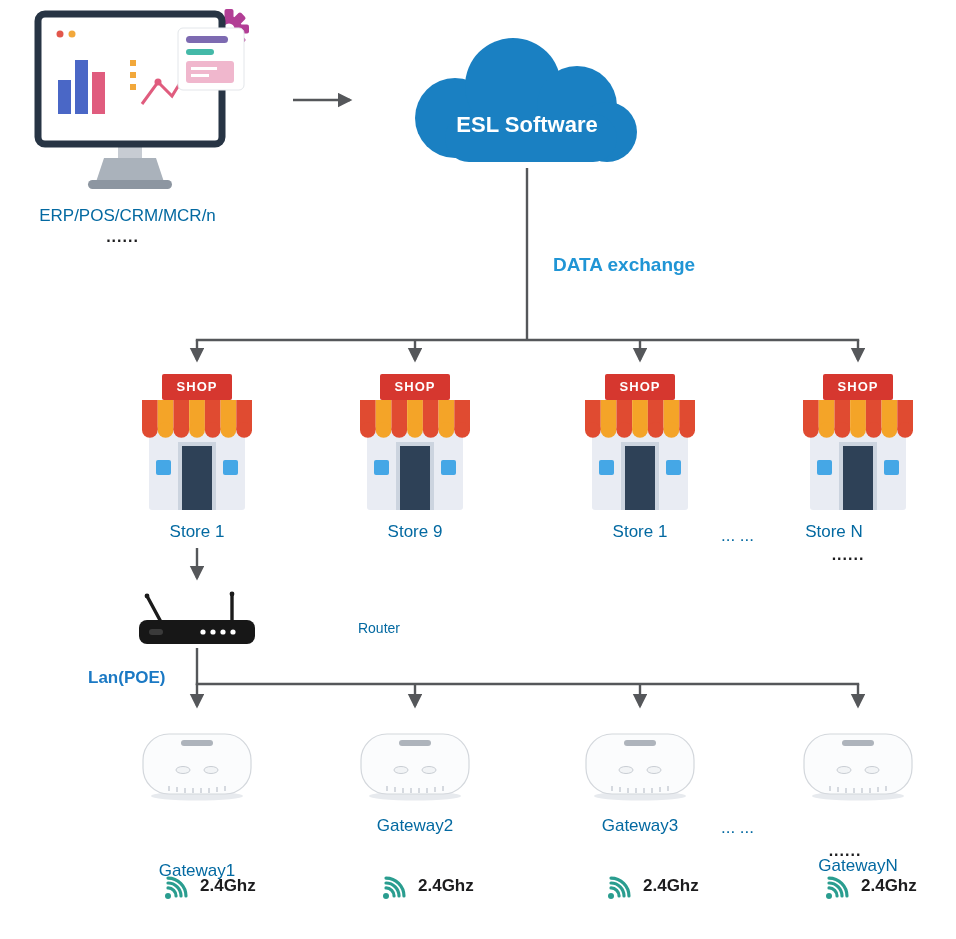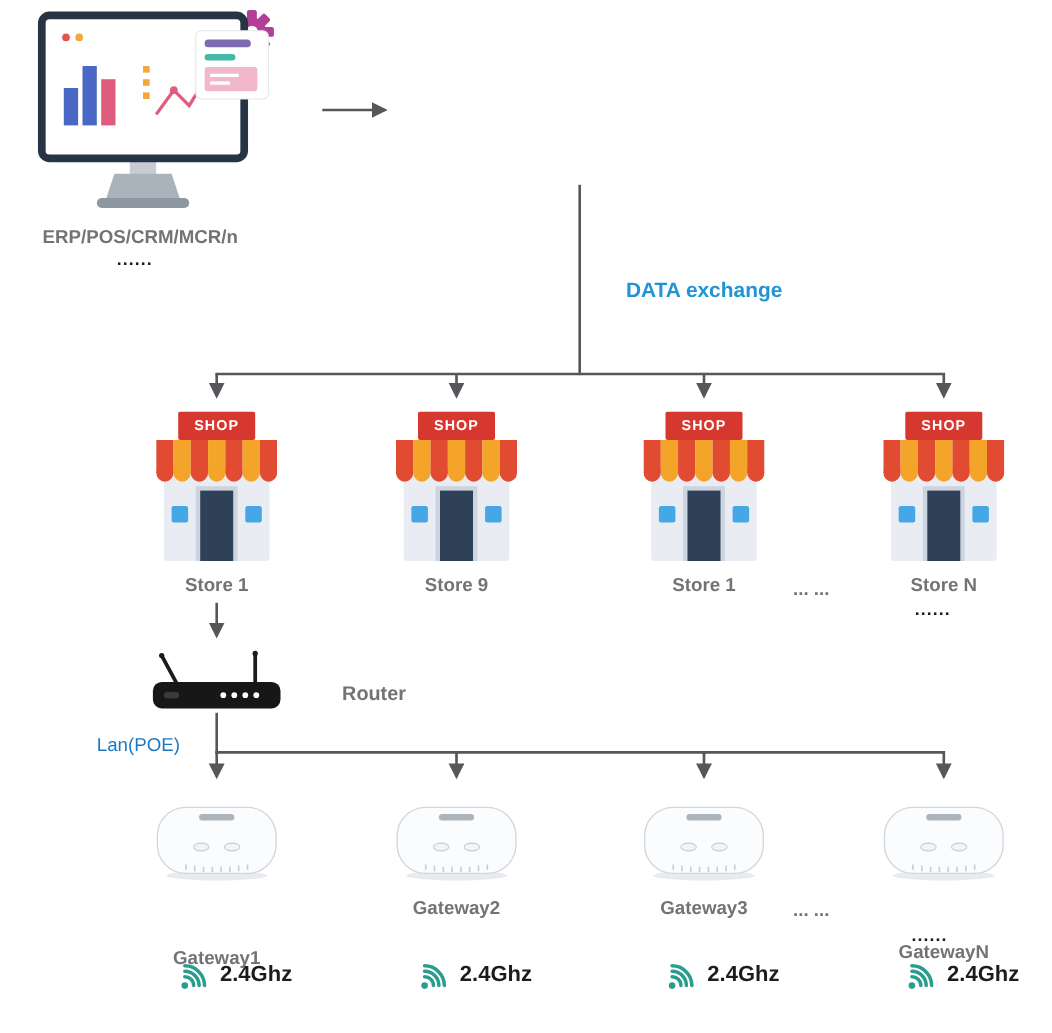--- a/index.html
+++ b/index.html
@@ -1,25 +1,25 @@
 <!DOCTYPE html>
 <html><head>
 <meta charset="utf-8">
 <style>
   html,body{margin:0;padding:0;background:#ffffff;}
   body{font-family:"Liberation Sans","DejaVu Sans",sans-serif;}
   .canvas{position:relative;width:956px;height:939px;background:#ffffff;overflow:hidden;}
   .abs{position:absolute;}
   .connectors{position:absolute;left:0;top:0;pointer-events:none;}
-  .lbl{position:absolute;font-weight:bold;font-size:17px;color:#737373;text-align:center;}
+  .lbl{position:absolute;font-weight:normal;font-size:17px;color:#0369a1;text-align:center;}
   .dots{position:absolute;font-weight:bold;font-size:16px;color:#1c1c1e;text-align:center;letter-spacing:1px;}
   .blue-lbl{position:absolute;font-weight:bold;color:#2095d5;font-size:19px;}
-  .lan-lbl{position:absolute;font-weight:normal;color:#1b79c4;font-size:17px;}
+  .lan-lbl{position:absolute;font-weight:bold;color:#1b79c4;font-size:17px;}
   .wifi-row{position:absolute;display:flex;align-items:center;gap:8px;}
-  .wifi-txt{font-weight:bold;font-size:20px;color:#1c1c1e;}
+  .wifi-txt{font-weight:bold;font-size:17px;color:#1c1c1e;}
   svg text{font-family:"Liberation Sans","DejaVu Sans",sans-serif;}
 </style>
 </head>
 <body>
 
 <div class="canvas">
 
   <svg class="connectors" width="956" height="939" viewBox="0 0 956 939">
     <defs>
       <marker id="arrow" markerWidth="8" markerHeight="8" refX="5" refY="3" orient="auto">
@@ -93,22 +93,34 @@
         <rect x="156" y="47" width="28" height="6" rx="3" fill="#44b9a8"></rect>
         <rect x="156" y="59" width="48" height="22" rx="3" fill="#f0b7cd"></rect>
         <rect x="161" y="65" width="26" height="3" fill="#ffffff"></rect>
         <rect x="161" y="72" width="18" height="3" fill="#ffffff"></rect>
       </g>
     </svg>
   </div>
   <div class="lbl" style="left:10px;top:206px;width:235px;">ERP/POS/CRM/MCR/n</div>
   <div class="dots" style="left:10px;top:228px;width:225px;">......</div>
 
-
-  <div class="blue-lbl" style="left:553px;top:254px;margin-left:16px;">DATA exchange</div>
+  <div class="abs" style="left:405px;top:28px;">
+    <svg width="240" height="150" viewBox="0 0 240 150">
+      <g fill="#1a80c2">
+        <circle cx="50" cy="90" r="40"></circle>
+        <circle cx="108" cy="58" r="48"></circle>
+        <circle cx="172" cy="78" r="40"></circle>
+        <circle cx="202" cy="104" r="30"></circle>
+        <rect x="40" y="86" width="172" height="48" rx="24"></rect>
+      </g>
+      <text x="122" y="104" text-anchor="middle" font-size="22" font-weight="bold" fill="#ffffff">ESL Software</text>
+    </svg>
+  </div>
+
+  <div class="blue-lbl" style="left:553px;top:254px;">DATA exchange</div>
 
   <div class="abs" style="left:142px;top:374px;">
     <svg width="110" height="140" viewBox="0 0 110 140">
       <rect x="7" y="54" width="96" height="82" rx="3" fill="#e9ecf3"></rect>
       <rect x="36" y="68" width="38" height="68" fill="#ccd4df"></rect>
       <rect x="40" y="72" width="30" height="64" fill="#2e4157"></rect>
       <rect x="14" y="86" width="15" height="15" rx="2" fill="#45a7e6"></rect>
       <rect x="81" y="86" width="15" height="15" rx="2" fill="#45a7e6"></rect>
       <g>
         <rect x="0" y="26" width="15.72" height="30" fill="#e04b31"></rect>
@@ -209,42 +221,42 @@
       </g>
       <rect x="20" y="0" width="70" height="26" rx="2" fill="#d6372f"></rect>
       <text x="55" y="17" text-anchor="middle" font-size="13" font-weight="bold" fill="#ffffff" letter-spacing="1">SHOP</text>
     </svg>
   </div>
 
   <div class="lbl" style="left:127px;top:522px;width:140px;">Store 1</div>
   <div class="lbl" style="left:345px;top:522px;width:140px;">Store 9</div>
   <div class="lbl" style="left:570px;top:522px;width:140px;">Store 1</div>
   <div class="lbl" style="left:695px;top:526px;width:85px;">... ...</div>
-  <div class="lbl" style="left:788px;top:522px;width:140px;">Store N</div>
+  <div class="lbl" style="left:764px;top:522px;width:140px;">Store N</div>
   <div class="dots" style="left:788px;top:546px;width:120px;">......</div>
 
   <div class="abs" style="left:137px;top:590px;">
     <svg width="120" height="64" viewBox="0 0 120 64">
       <g stroke="#1b1b1b" stroke-width="3.4" stroke-linecap="round">
         <line x1="24" y1="32" x2="10" y2="6"></line>
         <line x1="95" y1="32" x2="95" y2="4"></line>
       </g>
       <circle cx="10" cy="6" r="2.4" fill="#1b1b1b"></circle>
       <circle cx="95" cy="4" r="2.4" fill="#1b1b1b"></circle>
       <rect x="2" y="30" width="116" height="24" rx="8" fill="#171717"></rect>
       <g fill="#ffffff">
         <circle cx="66" cy="42" r="2.6"></circle>
           <circle cx="76" cy="42" r="2.6"></circle>
           <circle cx="86" cy="42" r="2.6"></circle>
           <circle cx="96" cy="42" r="2.6"></circle>
       </g>
       <rect x="12" y="39" width="14" height="6" rx="3" fill="#3a3a3a"></rect>
     </svg>
   </div>
-  <div class="lbl" style="left:280px;top:620px;font-size:18px;text-align:center;width:120px;">Router</div>
+  <div class="lbl" style="left:280px;top:620px;font-size:14px;text-align:right;width:120px;">Router</div>
 
   <div class="lan-lbl" style="left:88px;top:668px;">Lan(POE)</div>
 
   <div class="abs" style="left:137px;top:730px;">
     <svg width="120" height="72" viewBox="0 0 120 72">
       <ellipse cx="60" cy="66" rx="46" ry="4.5" fill="#e7eaee"></ellipse>
       <rect x="6" y="4" width="108" height="60" rx="26" fill="#fbfcfd" stroke="#d3d7dc" stroke-width="1.2"></rect>
       <rect x="44" y="10" width="32" height="6" rx="3" fill="#aeb4bc"></rect>
       <ellipse cx="46" cy="40" rx="7" ry="3.5" fill="#f2f4f6" stroke="#c9ced4"></ellipse>
       <ellipse cx="74" cy="40" rx="7" ry="3.5" fill="#f2f4f6" stroke="#c9ced4"></ellipse>

